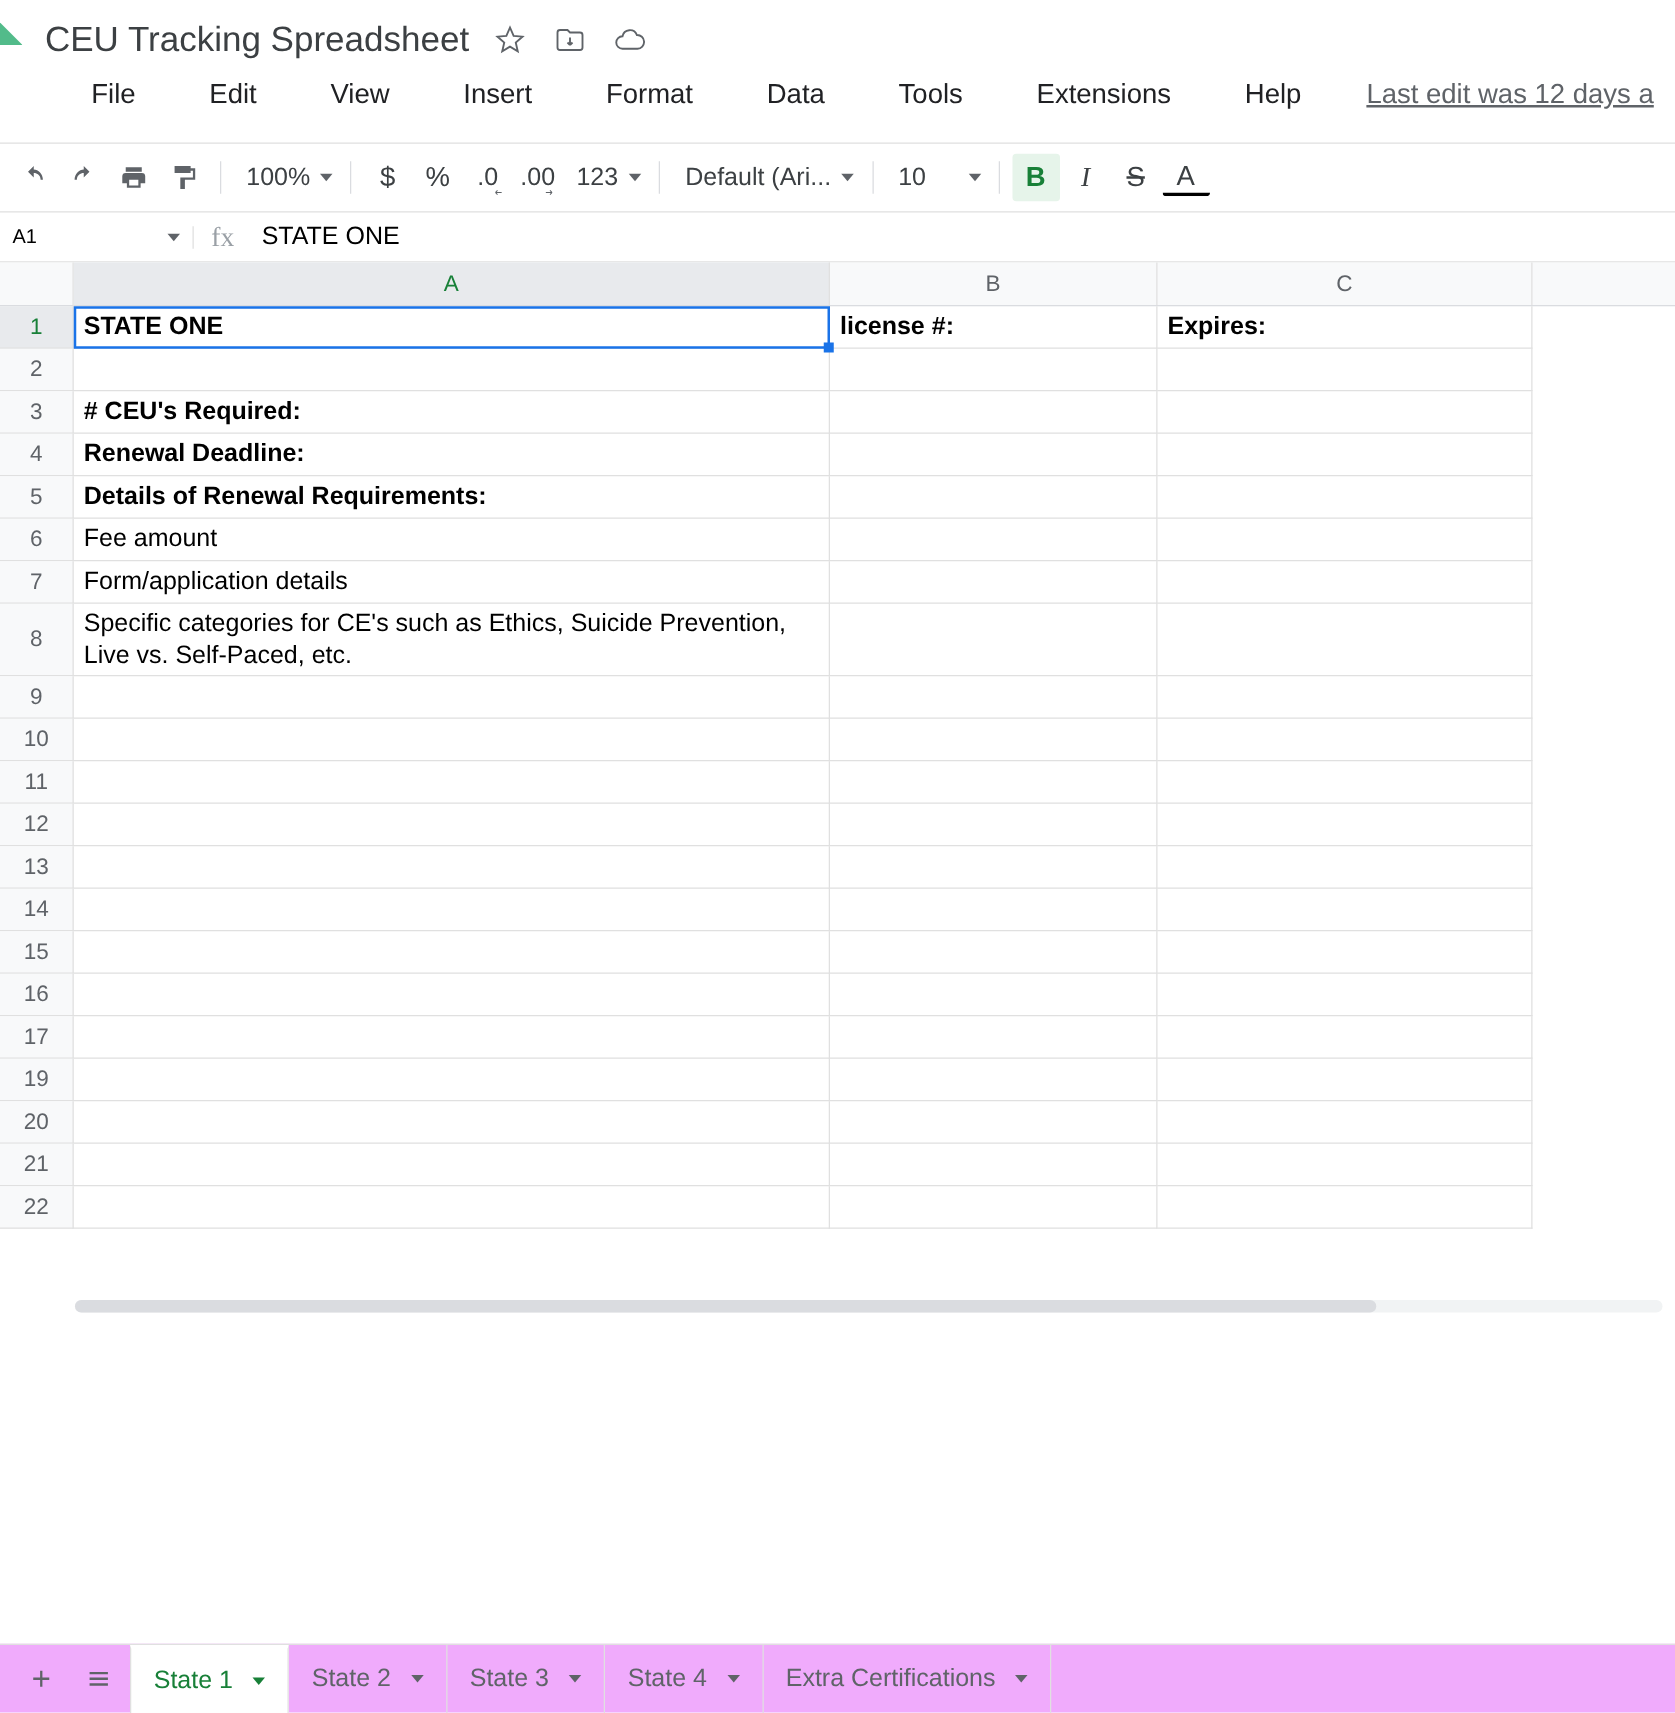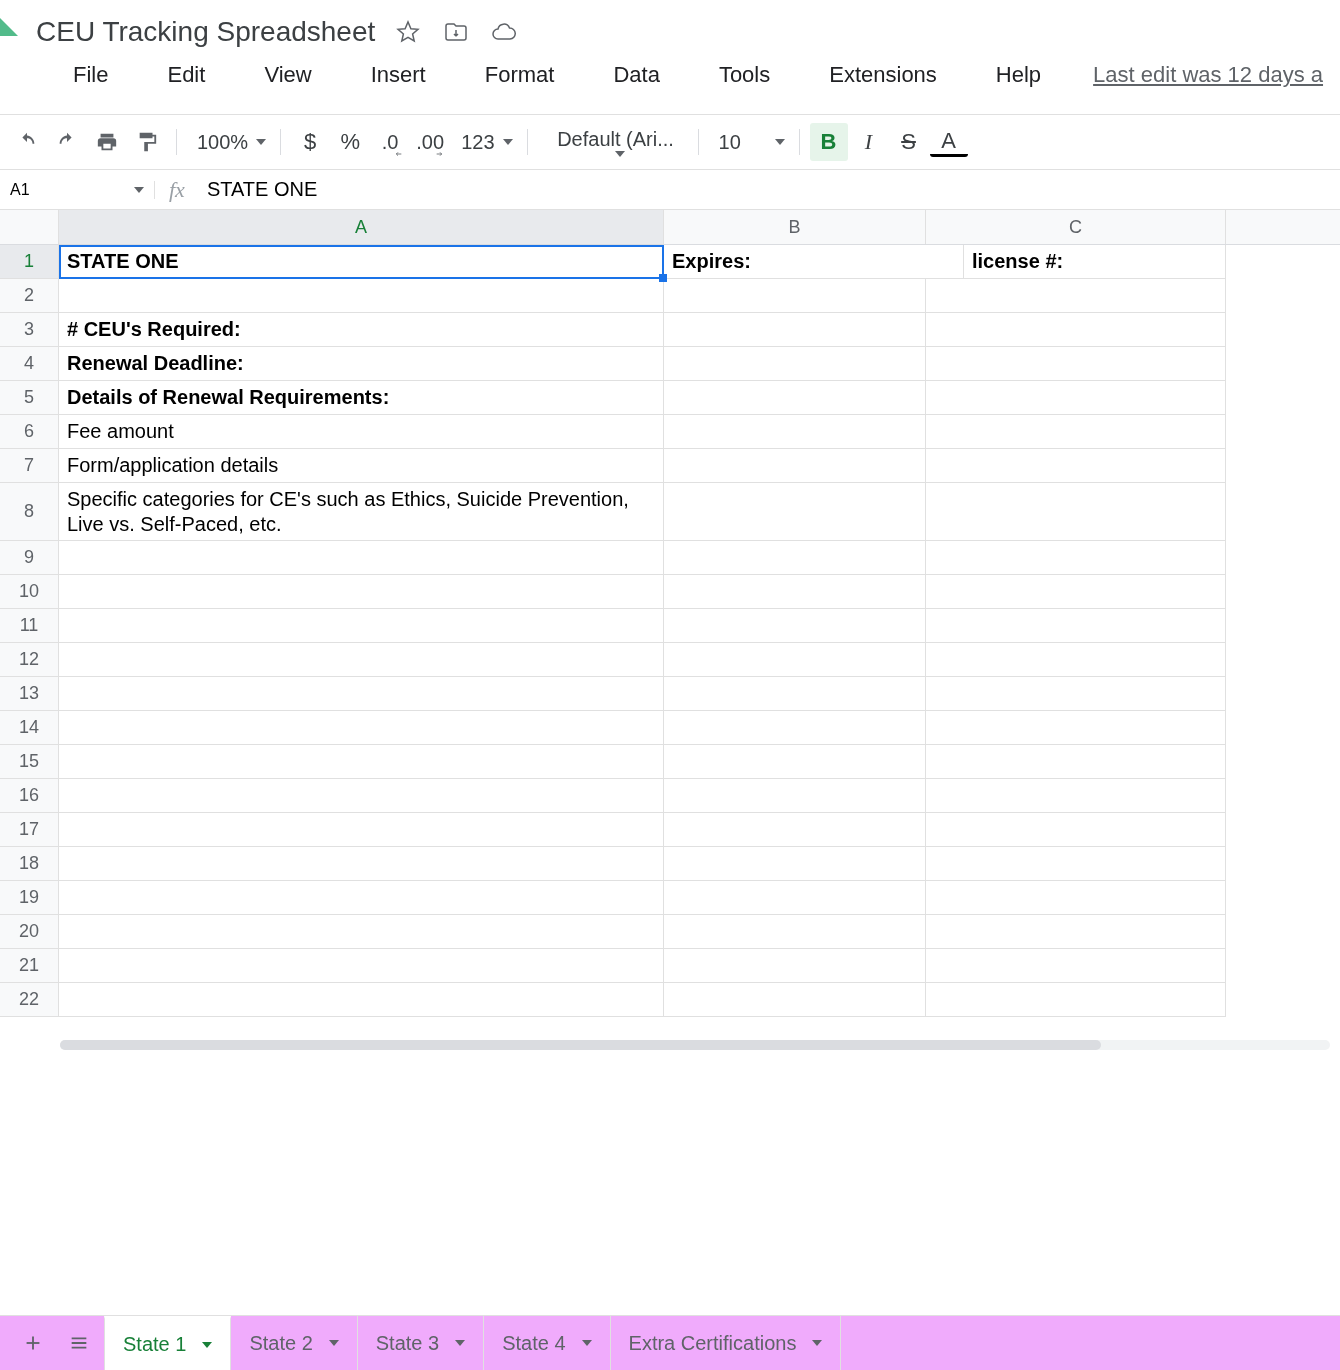--- a/index.html
+++ b/index.html
@@ -29,21 +29,21 @@
 .tb-btn svg { width: 22px; height: 22px; fill: #5f6368; }
 .tb-sep { width: 1px; height: 26px; background: #dadce0; margin: 0 8px; }
 .tb-dd { display: inline-flex; align-items: center; padding: 0 4px 0 10px; cursor: pointer; }
 .caret { width: 0; height: 0; border-left: 5px solid transparent; border-right: 5px solid transparent; border-top: 6px solid #5f6368; margin-left: 8px; }
 .bold-active { background: #e6f4ea; color: #188038; font-weight: bold; }
 .fmt-btn { font-family: Arial; font-size: 22px; }
 
 
 .namefx { display: flex; align-items: center; height: 40px; border-bottom: 1px solid #e0e0e0; }
 .namebox { width: 155px; display: flex; align-items: center; justify-content: space-between; padding: 0 10px; border-right: 1px solid #e0e0e0; font-size: 16px; }
-.fx { font-style: italic; color: #9aa0a6; font-size: 22px; padding: 0 14px; font-family: serif; }
+.fx { color: #9aa0a6; font-size: 22px; padding: 0 14px; font-family: serif; }
 .formula-input { flex: 1; font-size: 20px; padding-left: 8px; }
 
 
 .grid-wrap { position: relative; }
 .corner { position: absolute; left: 0; top: 0; width: 59px; height: 35px; background: #f8f9fa; border-right: 1px solid #e0e0e0; border-bottom: 1px solid #dadce0; }
 .col-headers { display: flex; margin-left: 59px; background: #f8f9fa; height: 35px; border-bottom: 1px solid #dadce0; }
 .col-h { display: flex; align-items: center; justify-content: center; font-size: 18px; color: #5f6368; border-right: 1px solid #e0e0e0; }
 .col-h.sel { background: #e8eaed; color: #188038; }
 .col-A { width: 605px; }
 .col-B { width: 262px; }
@@ -162,21 +162,21 @@
       <span>.00</span>
       <svg style="position:absolute;bottom:2px;right:2px;width:14px;height:10px;" viewBox="0 0 24 24">
         <path d="M4 12h12m0 0l-4-4m4 4l-4 4" stroke="#5f6368" stroke-width="2" fill="none"></path>
       </svg>
     </span>
   <span class="tb-dd">
       <span>123</span>
       <span class="caret"></span>
     </span>
   <span class="tb-sep"></span>
-  <span class="tb-dd" style="width:150px;justify-content:center;flex-direction:column;">
+  <span class="tb-dd" style="width:150px;justify-content:center;">
       <span>Default (Ari...</span>
       <span class="caret"></span>
     </span>
   <span class="tb-sep"></span>
   <span class="tb-dd" style="width:80px;justify-content:space-between;">
       <span>10</span>
       <span class="caret"></span>
     </span>
   <span class="tb-sep"></span>
   <span class="tb-btn fmt-btn bold-active">B</span>
@@ -198,22 +198,22 @@
   <div class="corner"></div>
   <div class="col-headers">
     <div class="col-h col-A sel">A</div>
     <div class="col-h col-B">B</div>
     <div class="col-h col-C">C</div>
   </div>
   <div class="rows" id="rows">
       <div class="row r-std">
         <div class="row-h sel">1</div>
         <div class="cell colA bold">STATE ONE</div>
+        <div class="cell colB bold">license #:</div>
         <div class="cell colC bold">Expires:</div>
-        <div class="cell colB bold">license #:</div>
       </div>
       <div class="row r-std">
         <div class="row-h">2</div>
         <div class="cell colA"></div>
         <div class="cell colB"></div>
         <div class="cell colC"></div>
       </div>
       <div class="row r-std">
         <div class="row-h">3</div>
         <div class="cell colA bold"># CEU's Required:</div>
@@ -298,26 +298,20 @@
         <div class="cell colB"></div>
         <div class="cell colC"></div>
       </div>
       <div class="row r-std">
         <div class="row-h">17</div>
         <div class="cell colA"></div>
         <div class="cell colB"></div>
         <div class="cell colC"></div>
       </div>
       <div class="row r-std">
-        <div class="row-h">18</div>
-        <div class="cell colA"></div>
-        <div class="cell colB"></div>
-        <div class="cell colC"></div>
-      </div>
-      <div class="row r-std">
         <div class="row-h">19</div>
         <div class="cell colA"></div>
         <div class="cell colB"></div>
         <div class="cell colC"></div>
       </div>
       <div class="row r-std">
         <div class="row-h">20</div>
         <div class="cell colA"></div>
         <div class="cell colB"></div>
         <div class="cell colC"></div>

